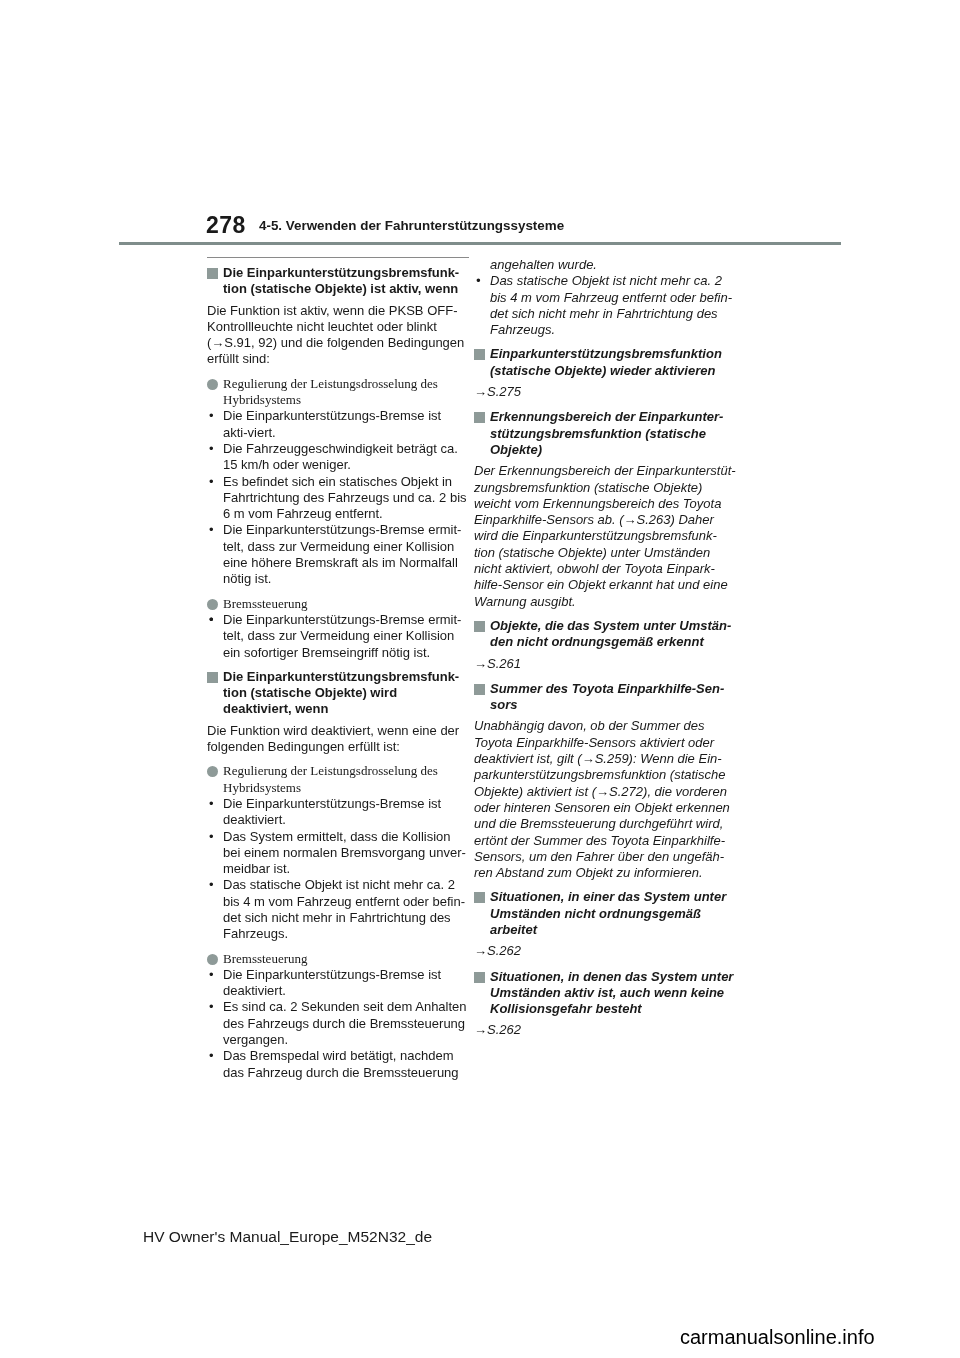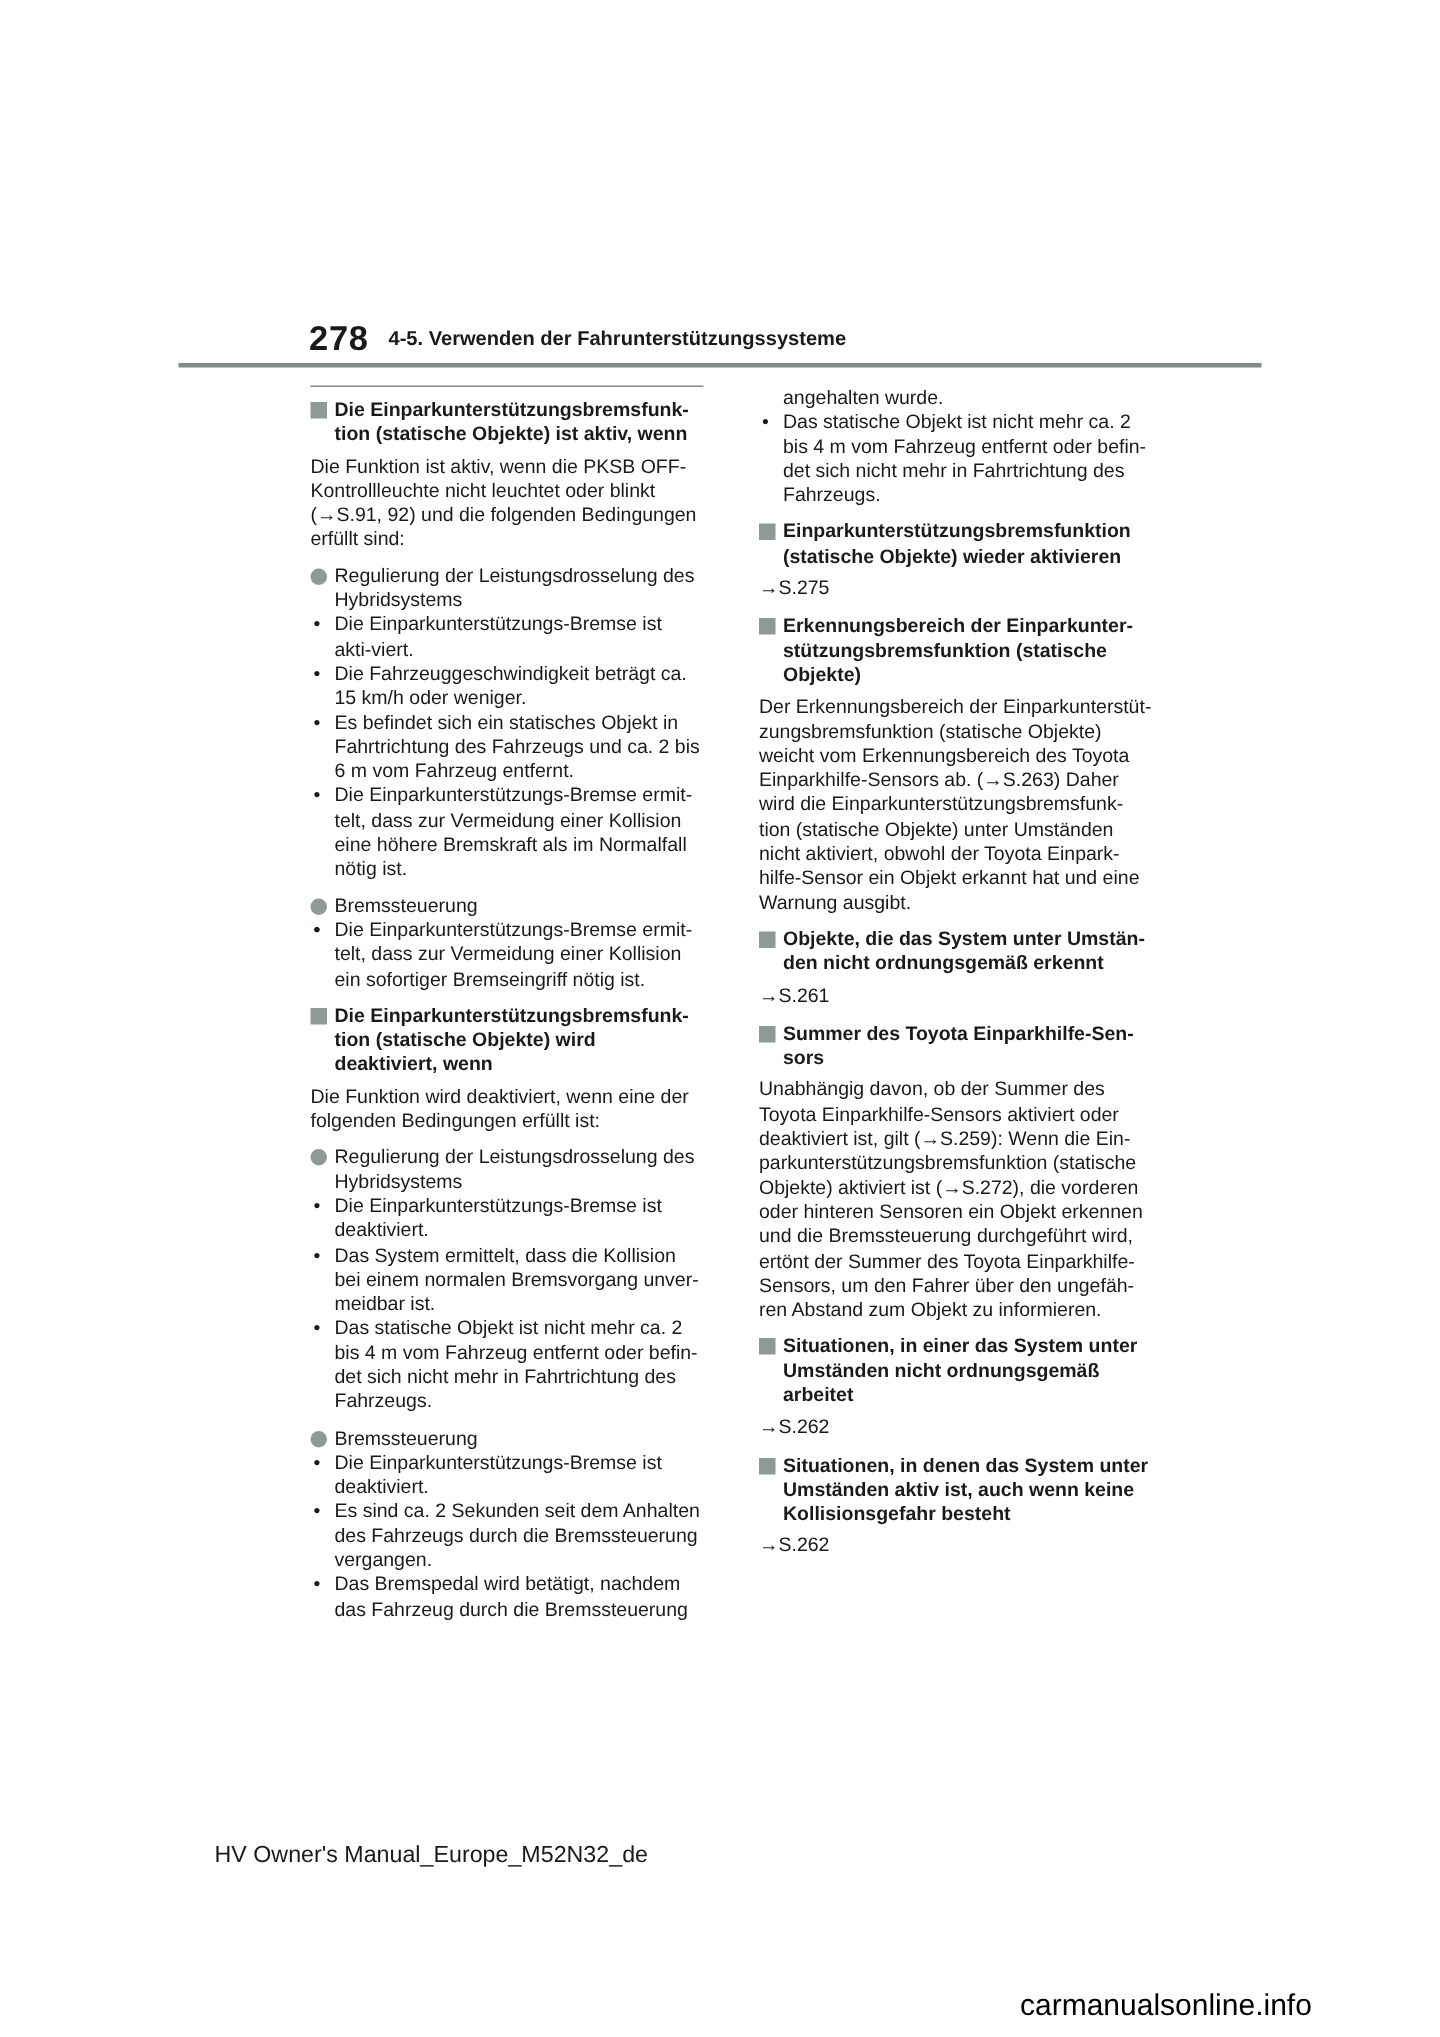--- a/index.html
+++ b/index.html
@@ -3,27 +3,27 @@
 <meta charset="utf-8">
 <style>
   html, body { margin: 0; padding: 0; background: #ffffff; }
   body { width: 960px; height: 1358px; position: relative; overflow: hidden;
          font-family: "Liberation Sans", sans-serif; color: #1a1a1a; }
   .page-num { position: absolute; left: 186px; top: 212px; font-size: 23px; font-weight: bold; letter-spacing: 0.5px; margin-left: 20px; }
   .chapter { position: absolute; left: 259px; top: 218px; font-size: 13.4px; font-weight: bold; }
   .header-rule { position: absolute; left: 119px; top: 242px; width: 722px; height: 3px; background: #7f8d8b; }
   .col { position: absolute; top: 257px; width: 262px; font-size: 13px; line-height: 16.3px; }
   .col.left { left: 207px; }
-  .col.right { left: 506px; }
+  .col.right { left: 474px; font-style: italic; }
   .top-rule { height: 1px; background: #8a8a8a; margin-bottom: 7px; width: 262px; }
   .sec-title { font-weight: bold; padding-left: 16px; position: relative; margin: 0 0 5px 0; }
   .sec-title .sq { position: absolute; left: 0; top: 3px; width: 11px; height: 11px; background: #8e9a98; }
   .para { margin: 0 0 8px 0; }
   .ref { margin: 0 0 9px 0; }
-  .circ-item { padding-left: 16px; position: relative; margin: 0; }
+  .circ-item { padding-left: 16px; position: relative; margin: 0; font-family: Liberation Serif, serif; }
   .circ-item .dot { position: absolute; left: 0; top: 3px; width: 11px; height: 11px; border-radius: 50%; background: #8e9a98; }
   .bullets { margin: 0 0 8px 0; padding: 0; list-style: none; }
   .bullets li { padding-left: 16px; position: relative; }
   .bullets li .b { position: absolute; left: 2px; top: 0; }
   .cont { padding-left: 16px; }
   .footer { position: absolute; left: 143px; top: 1228px; font-size: 15.5px; }
   .watermark { position: absolute; left: 680px; top: 1326px; font-size: 20px; color: #000000; }
 </style>
 </head>
 <body>

